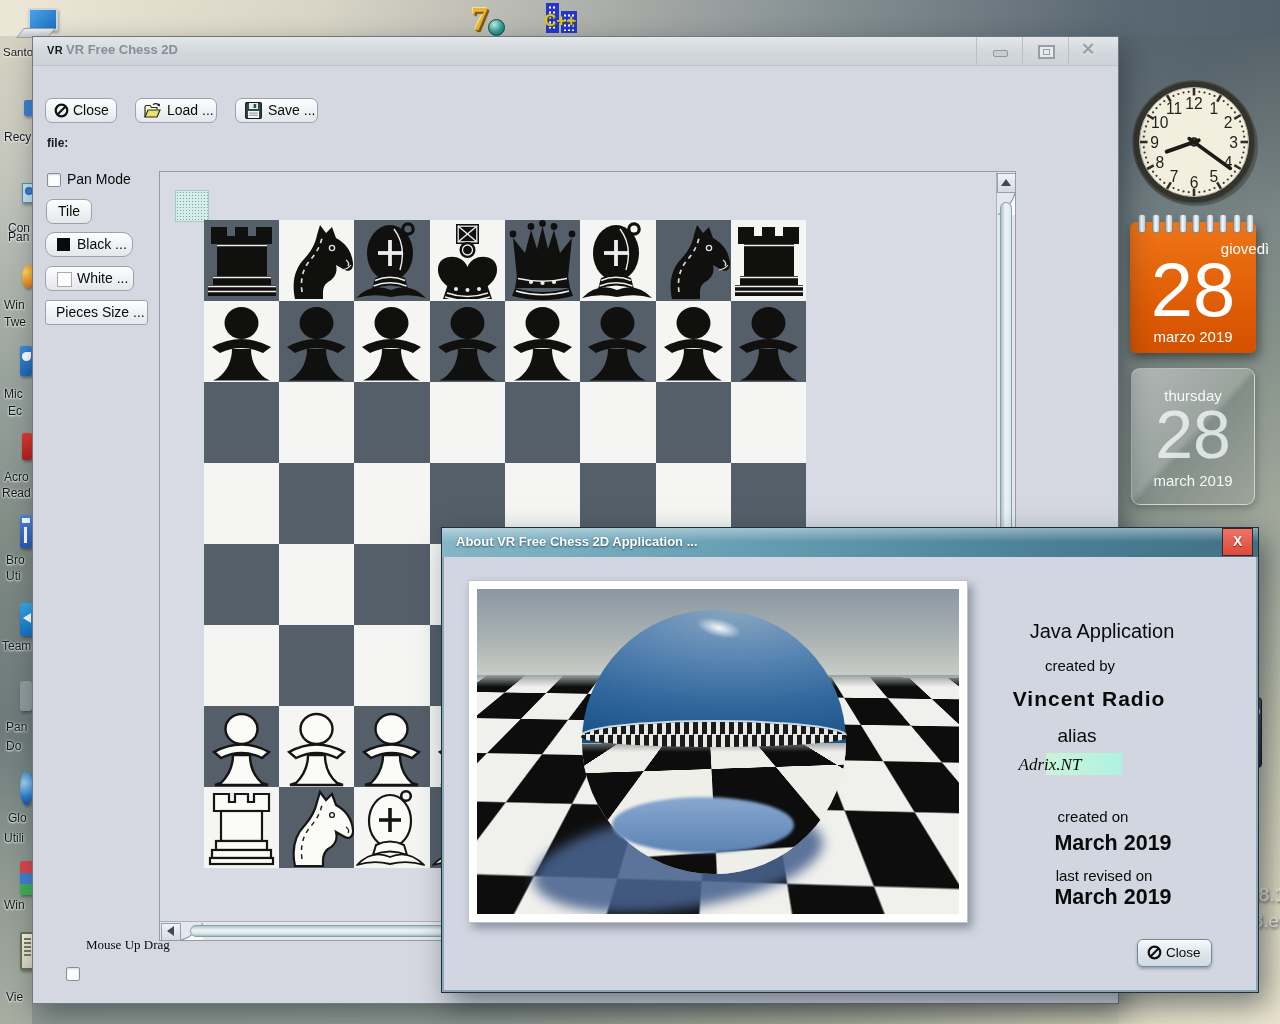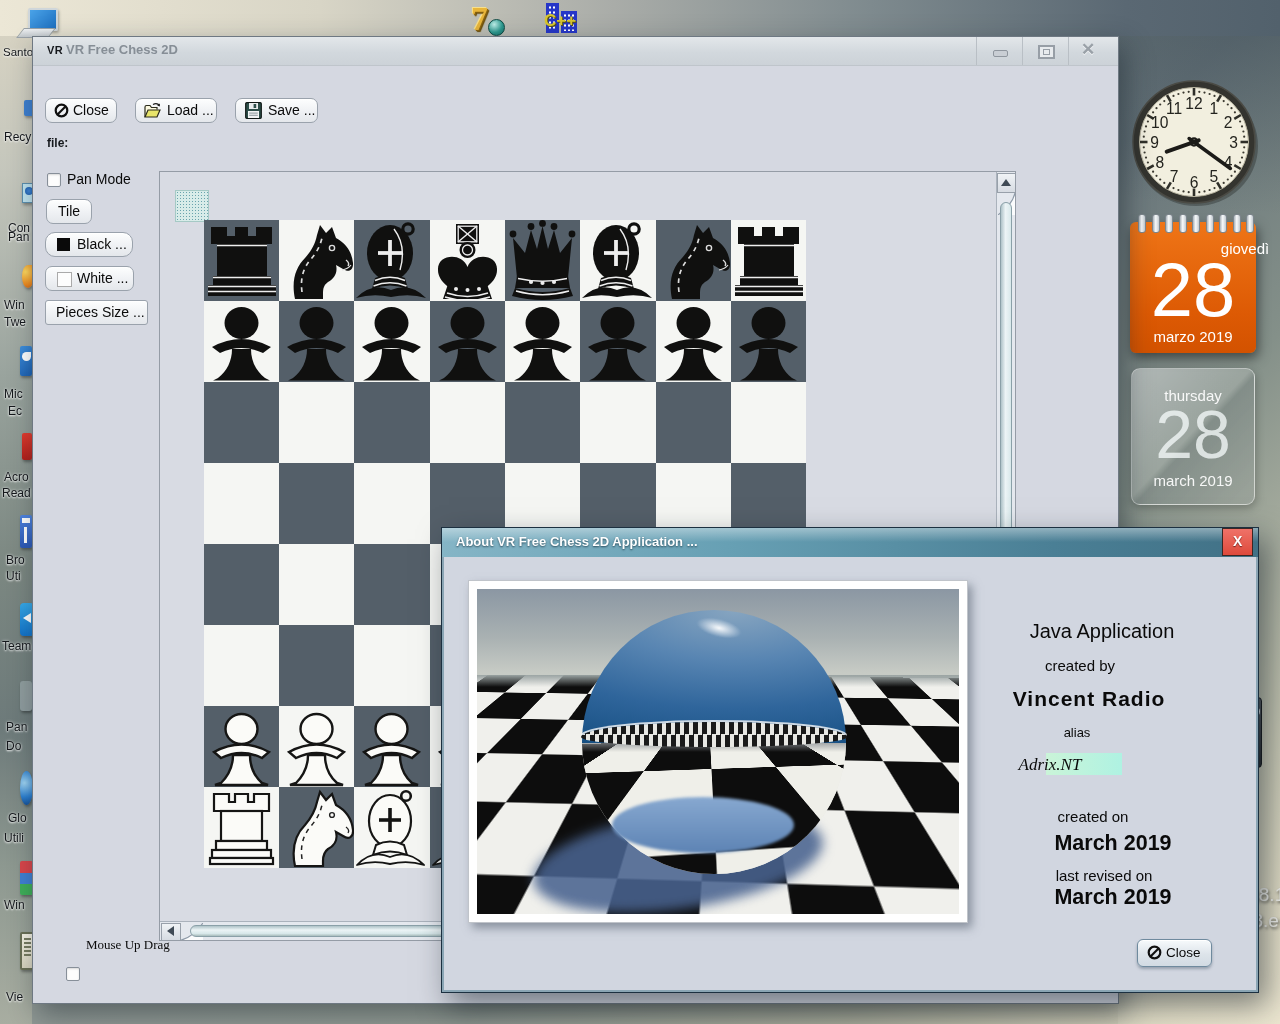--- a/index.html
+++ b/index.html
@@ -499,21 +499,21 @@
   <div class="abs" style="left:219px;top:30px;width:46px;height:18px;border-radius:50%;background:radial-gradient(closest-side,rgba(255,255,255,.95),rgba(255,255,255,0));transform:rotate(14deg) translateZ(0);z-index:6;"></div>
   <div class="abs" style="left:104px;top:133px;width:266px;height:25px;background:conic-gradient(#1a1a1a 0 25%,#e8e8e4 25% 50%,#1a1a1a 50% 75%,#e8e8e4 75%);background-size:9px 25px;border-radius:50%/60% 60% 40% 40%;box-shadow:0 -2px 0 rgba(250,250,250,.8);z-index:7;transform:translateZ(0);"></div>
   <div class="abs" style="left:135px;top:208px;width:182px;height:56px;border-radius:50%;background:linear-gradient(180deg,#87a8d0,#5d83b4);filter:blur(1.5px);z-index:8;transform:translateZ(0);"></div>
  </div>
 </div>
 
 <div class="abs" style="left:0;top:0;width:816px;height:464px;color:#0a0a0a;">
  <div class="abs" style="left:660px;top:93px;transform:translateX(-50%);font-size:20px;line-height:1;white-space:nowrap;">Java Application</div>
  <div class="abs" style="left:638px;top:130px;transform:translateX(-50%);font-size:15px;line-height:1;white-space:nowrap;">created by</div>
  <div class="abs" style="left:647px;top:160px;transform:translateX(-50%);font-size:21px;font-weight:bold;line-height:1;letter-spacing:1px;white-space:nowrap;">Vincent Radio</div>
- <div class="abs" style="left:635px;top:198px;transform:translateX(-50%);font-size:13px;line-height:1;white-space:nowrap;">alias</div>
+ <div class="abs" style="left:635px;top:198px;transform:translateX(-50%);font-size:19px;line-height:1;white-space:nowrap;">alias</div>
  <div class="abs" style="left:604px;top:225px;width:76px;height:22px;background:linear-gradient(90deg,#caf4d8,#aff2e2);"></div>
  <div class="abs" style="left:608px;top:227px;transform:translateX(-50%);font-family:'Liberation Serif',serif;font-style:italic;font-size:17px;line-height:1.2;white-space:nowrap;">Adrix.NT</div>
  <div class="abs" style="left:651px;top:281px;transform:translateX(-50%);font-size:15px;line-height:1;white-space:nowrap;">created on</div>
  <div class="abs" style="left:671px;top:305px;transform:translateX(-50%);font-size:21.5px;font-weight:bold;line-height:1;white-space:nowrap;">March 2019</div>
  <div class="abs" style="left:662px;top:340px;transform:translateX(-50%);font-size:15px;line-height:1;white-space:nowrap;">last revised on</div>
  <div class="abs" style="left:671px;top:359px;transform:translateX(-50%);font-size:21.5px;font-weight:bold;line-height:1;white-space:nowrap;">March 2019</div>
 </div>
 
 <div class="abs" style="left:695px;top:411px;width:73px;height:26px;background:linear-gradient(180deg,#f7fafc,#dde4ea 55%,#d2dbe3);border:1px solid #6f8a9e;border-radius:6px;box-shadow:inset 0 1px 0 #fff,0 2px 3px rgba(40,60,80,.35);">
  <svg class="abs" style="left:9px;top:5px;" width="15" height="15" viewBox="0 0 15 15">

